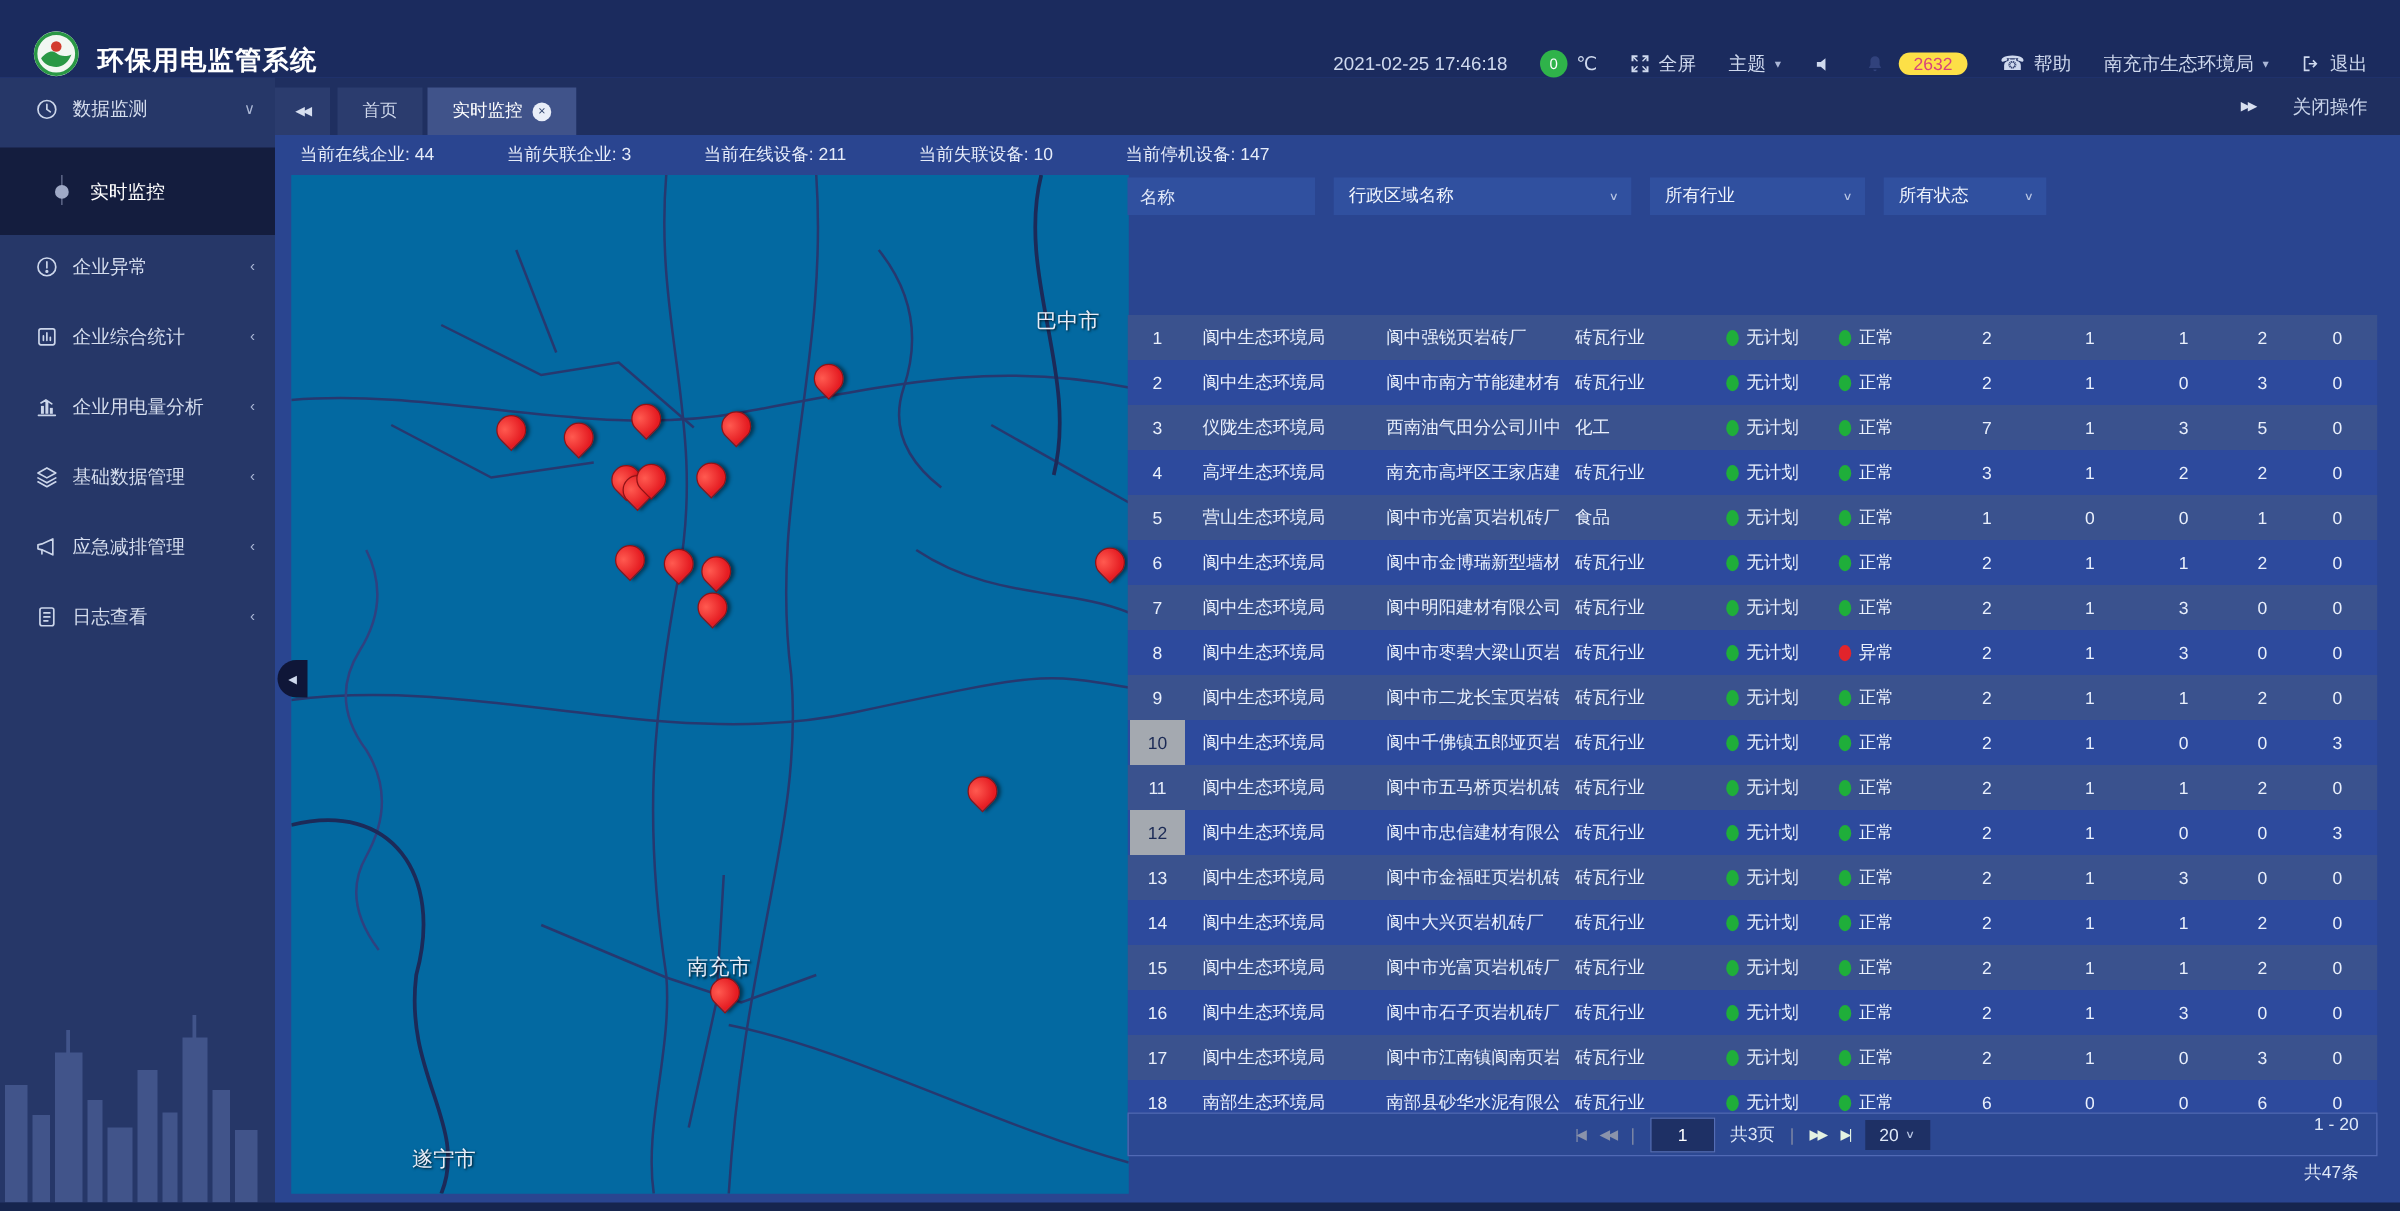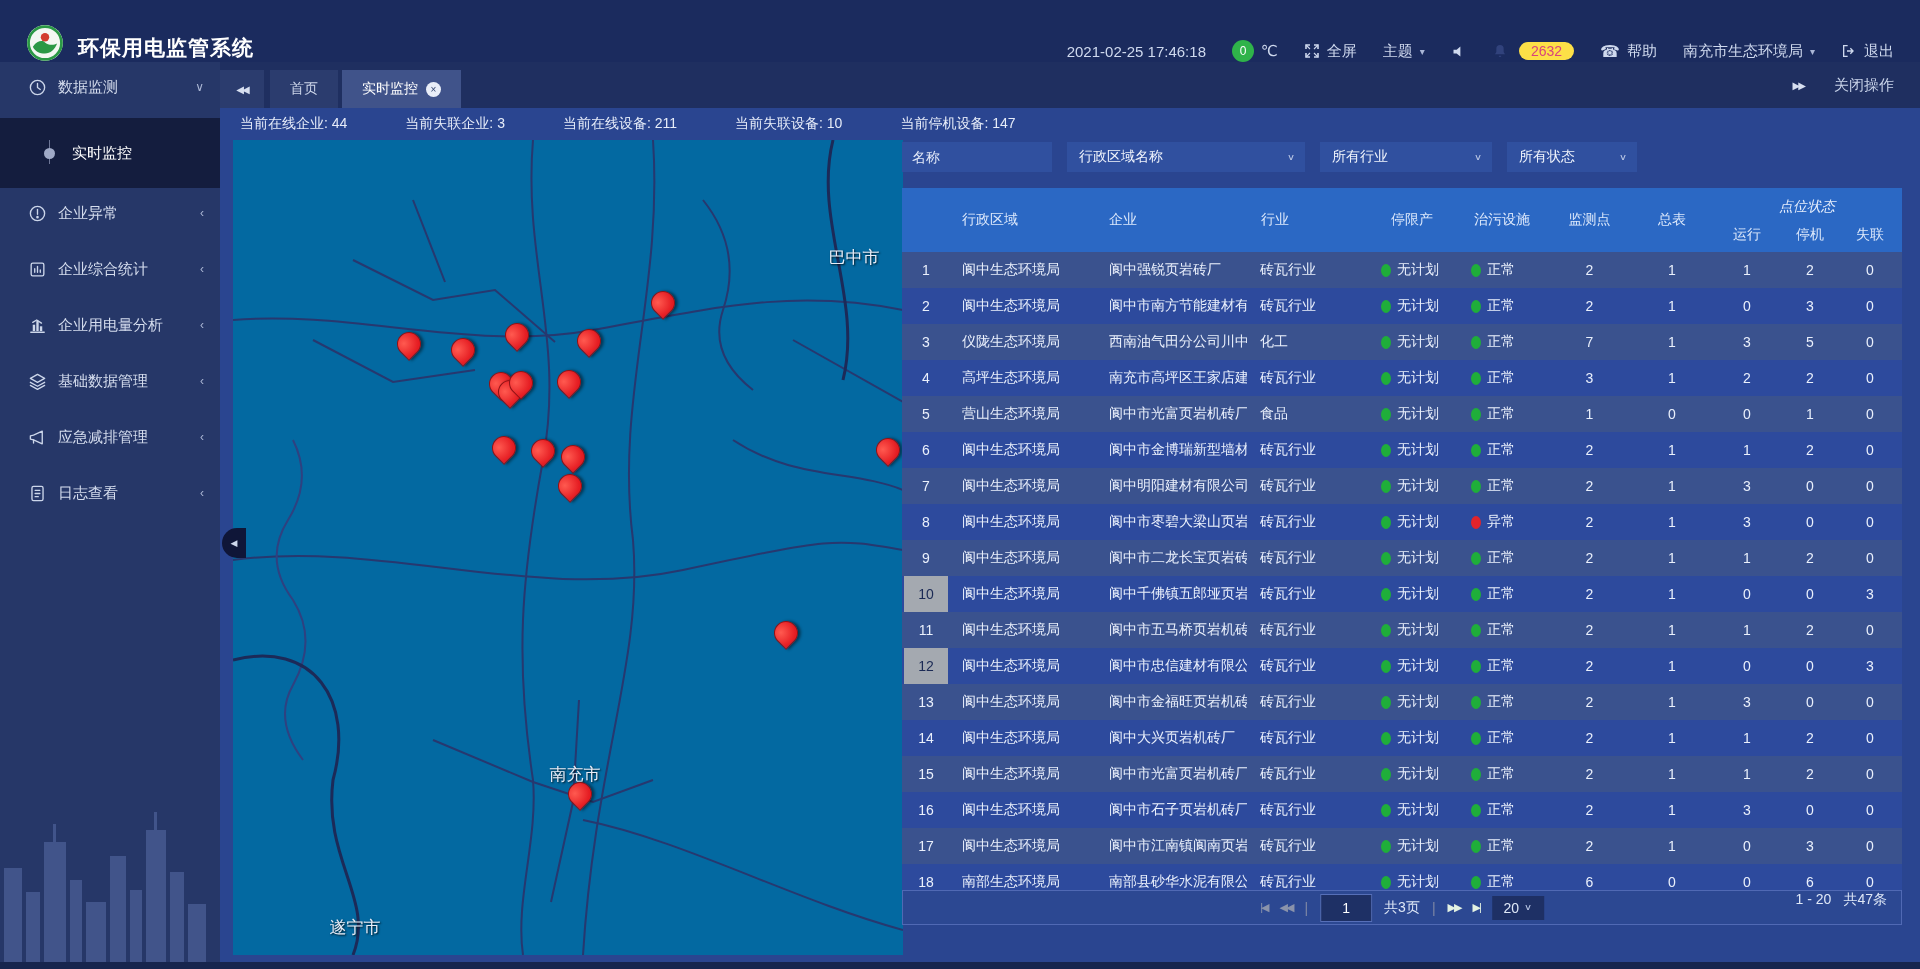--- a/index.html
+++ b/index.html
@@ -90,21 +90,21 @@
   .dot.red{background:#e2242b;}
 
   .pagination{position:absolute;left:0;top:750px;width:998px;height:33px;background:#2c4892;border:1px solid #5069b4;color:#dfe8f7;font-size:14px;}
   .pg-center{position:absolute;left:50%;top:0;height:100%;transform:translateX(-50%);display:flex;align-items:center;gap:12px;white-space:nowrap;}
   .pg-btn{font-size:11px;letter-spacing:-2px;cursor:pointer;}
   .pg-btn.disabled{color:#8a93ab;}
   .pg-btn.enabled{color:#e4f2e2;}
   .pg-sep{color:#7f88a5;}
   .pg-input{width:46px;height:24px;background:#1e3065;border:1px solid #566fb8;color:#fff;text-align:center;font-size:14px;font-family:inherit;}
   .pg-size{display:flex;align-items:center;gap:5px;width:52px;height:24px;background:#1e3065;justify-content:center;cursor:pointer;}
-  .pg-right{position:absolute;right:14px;top:0;height:100%;display:flex;align-items:flex-start;gap:12px;}
+  .pg-right{position:absolute;right:14px;top:0;height:100%;display:flex;align-items:flex-end;gap:22px;flex-direction:column;}
 
   .bottom-strip{position:absolute;left:0;bottom:0;width:1920px;height:7px;background:#16254e;z-index:40;}
 </style>
 </head>
 <body>
 
 <div class="page">
 
   <div class="header">
     <div class="logo">
@@ -361,38 +361,20 @@
         <div class="f-select w172">
           <span>所有行业</span>
           <span class="fchev">∨</span>
         </div>
         <div class="f-select w130">
           <span>所有状态</span>
           <span class="fchev">∨</span>
         </div>
       </div>
 
-      <div class="thead">
-        <div class="th"></div>
-        <div class="th left8">行政区域</div>
-        <div class="th left12">企业</div>
-        <div class="th left14">行业</div>
-        <div class="th">停限产</div>
-        <div class="th">治污设施</div>
-        <div class="th">监测点</div>
-        <div class="th">总表</div>
-        <div class="th-group">
-          <div class="th-group-label">点位状态</div>
-          <div class="th-group-cells">
-            <div class="th-sub">运行</div>
-            <div class="th-sub">停机</div>
-            <div class="th-sub">失联</div>
-          </div>
-        </div>
-      </div>
 
       <div class="tbody" id="tbody">
           <div class="trow odd">
             <div class="td td-idx">
               <span class="idxbox">1</span>
             </div>
             <div class="td td-region">阆中生态环境局</div>
             <div class="td td-company">阆中强锐页岩砖厂</div>
             <div class="td td-industry">砖瓦行业</div>
             <div class="td td-status"><span class="dot green"></span>无计划</div>

